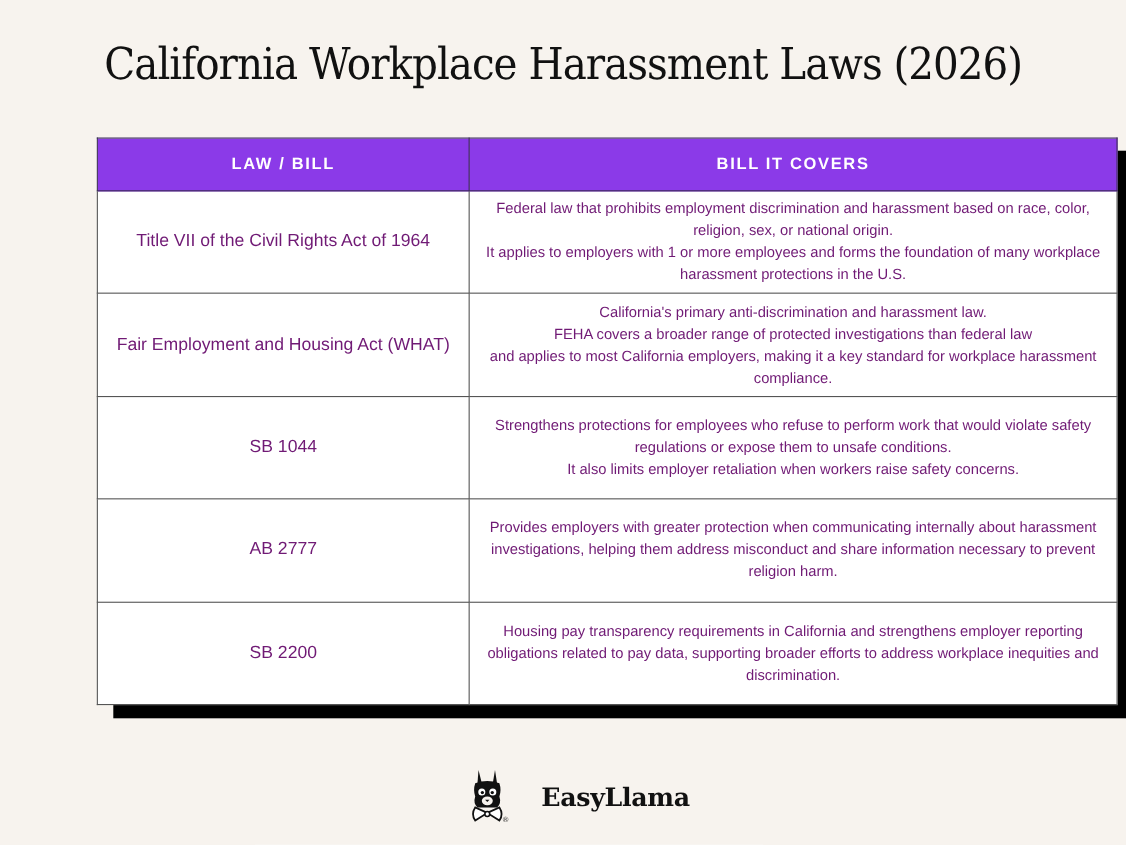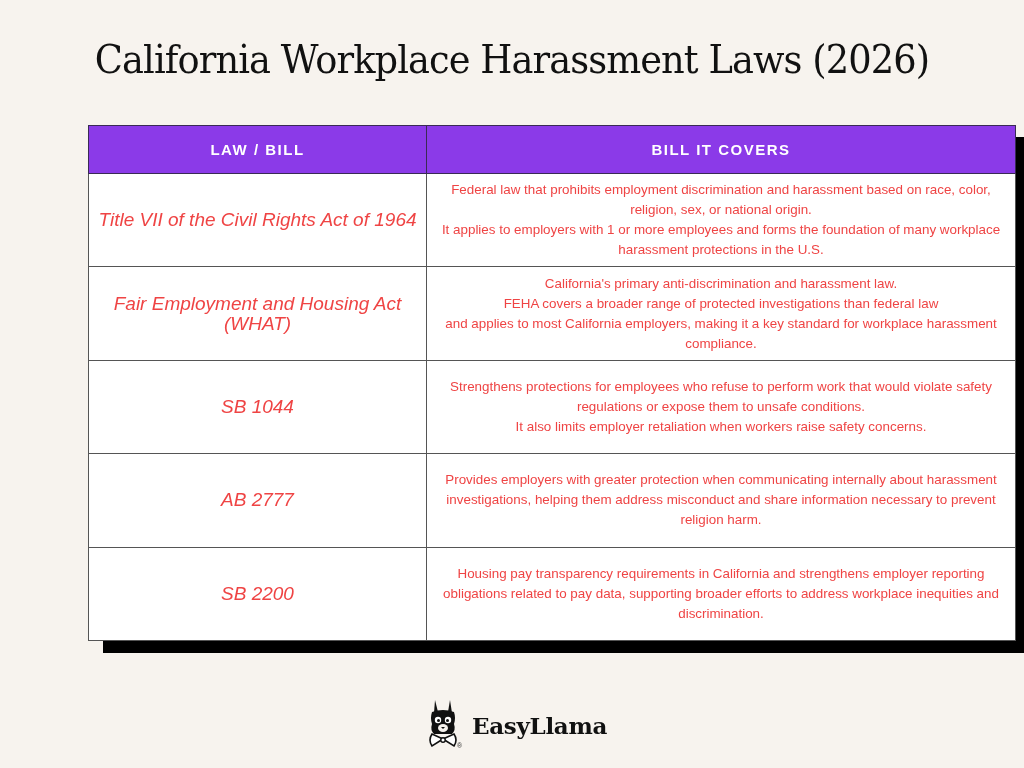--- a/index.html
+++ b/index.html
@@ -68,38 +68,38 @@
       color: #ffffff;
       font-weight: bold;
       font-size: 15px;
       letter-spacing: 1.5px;
       height: 47px;
       border-color: #3a2a55;
     }
     table.laws td {
       font-size: 13.4px;
       line-height: 20px;
-      color: #ef4444;
+      color: #701a75;
       height: 92px;
       border-radius: 18px;
     }
     table.laws td.law-name {
-      font-size: 19px;
-      font-style: italic;
+      font-size: 16px;
     }
     .desc-line {
       display: block;
     }
     .logo {
       position: absolute;
       left: 426px;
       top: 698px;
       height: 54px;
       display: flex;
       align-items: center;
+      gap: 20px;
     }
     .logo-icon {
       width: 40px;
       height: 54px;
       position: relative;
     }
     .logo-text {
       font-family: "DejaVu Serif", serif;
       font-weight: bold;
       font-size: 23px;

